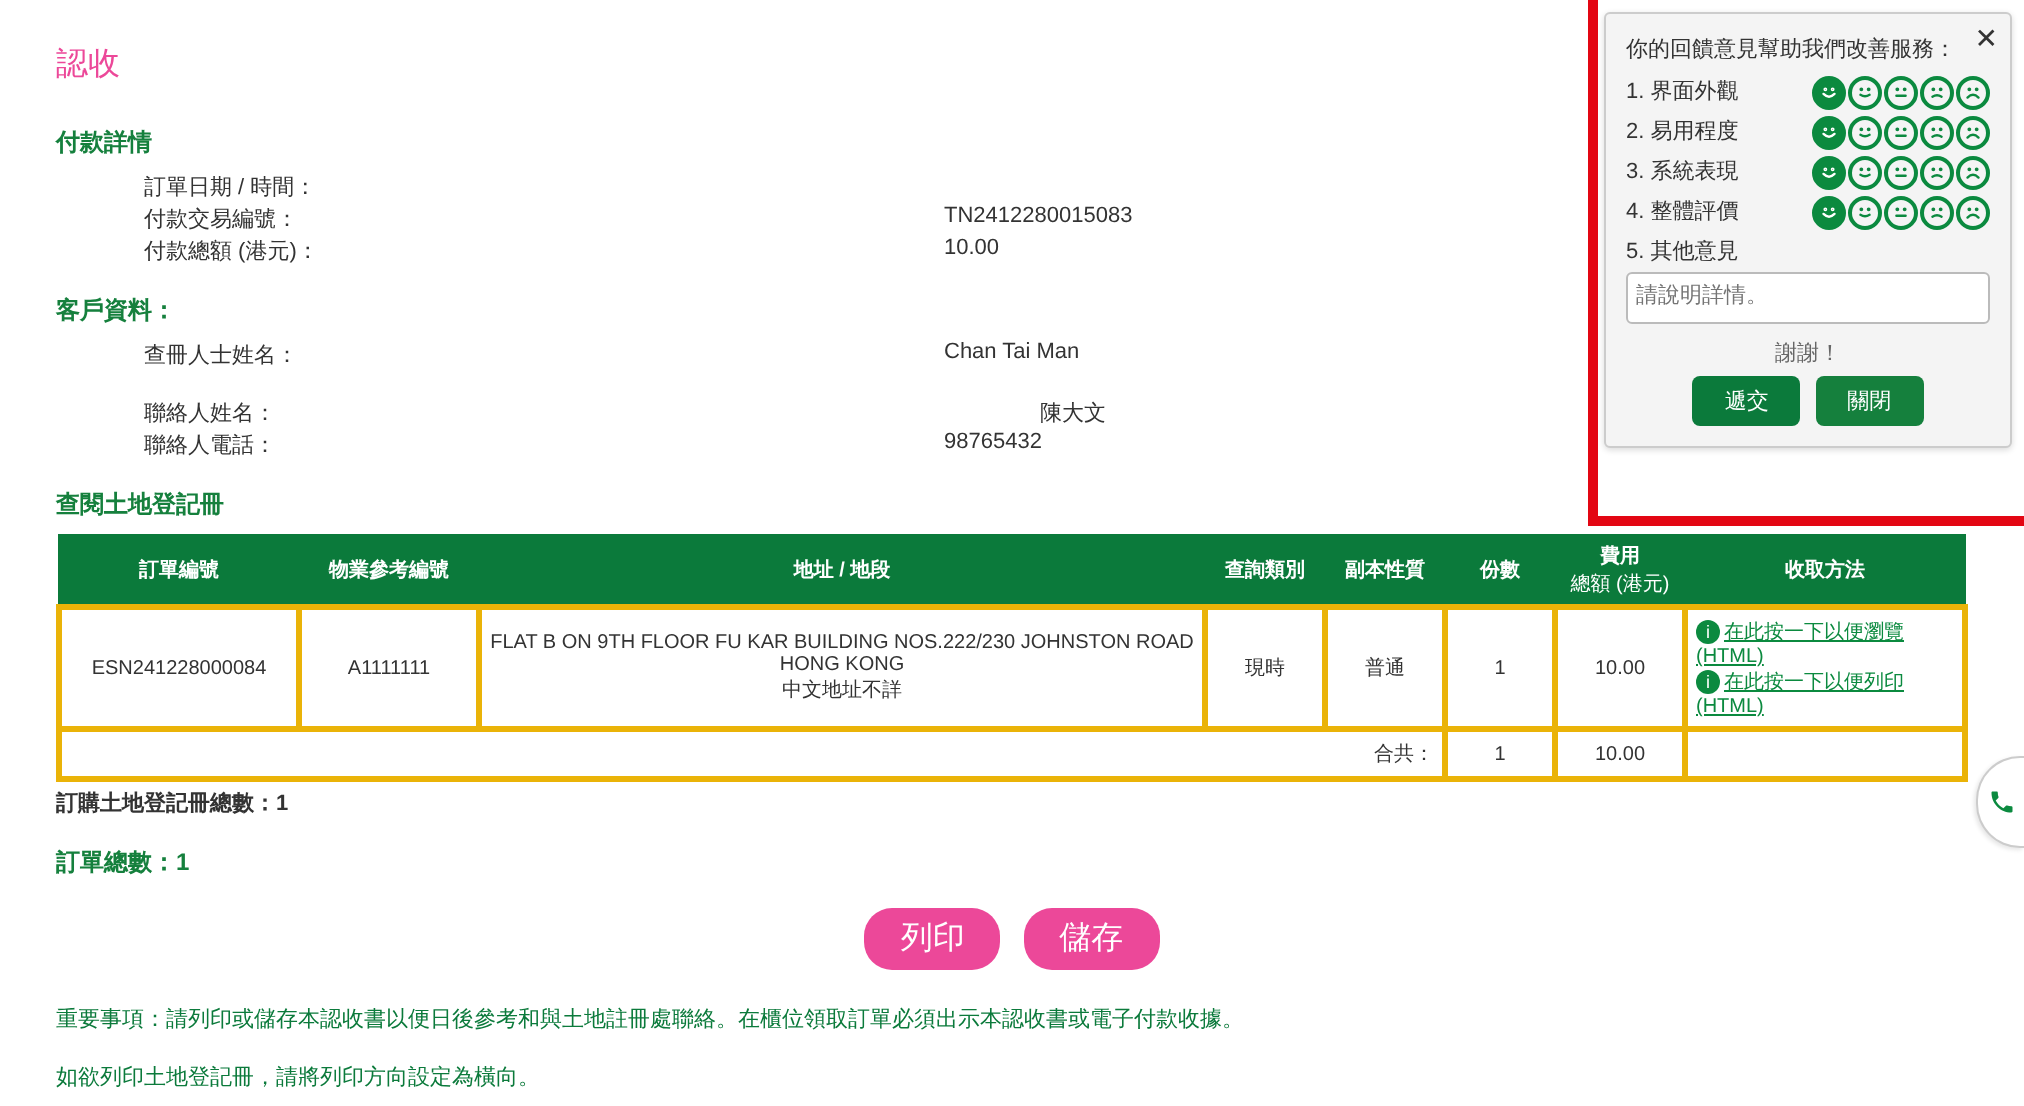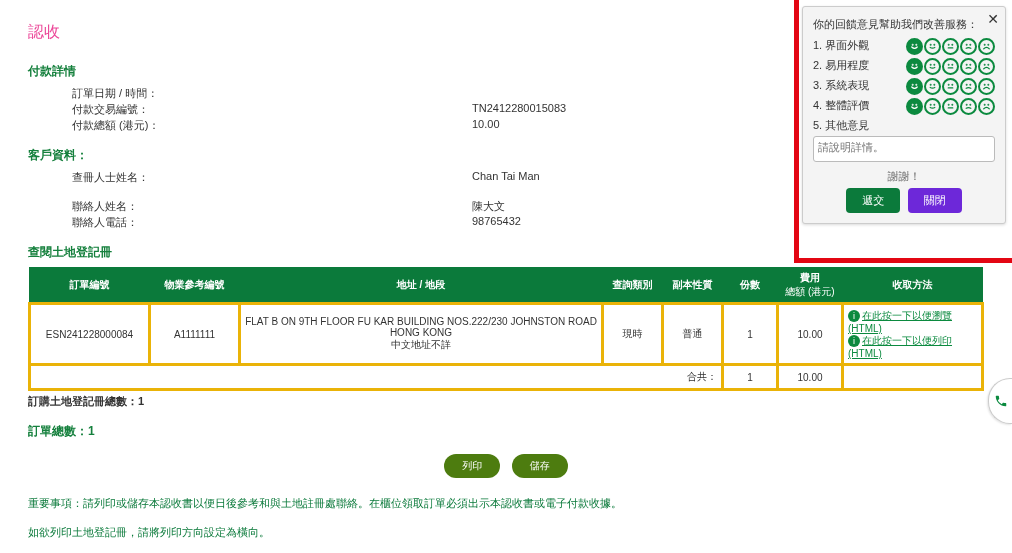--- a/index.html
+++ b/index.html
@@ -31,22 +31,22 @@
   .link-green { color: #0b8a3f; text-decoration: underline; cursor: pointer; }
   .info-dot {
     display: inline-flex; width: 12px; height: 12px; border-radius: 50%;
     background: #0b8a3f; color: #fff; font-size: 9px; align-items: center;
     justify-content: center; margin-right: 2px;
   }
   .below-table { font-size: 11px; font-weight: bold; margin-top: 3px; }
 
   .btn-row { text-align: center; margin: 14px 0 16px; }
   .pill-btn {
-    display: inline-block; background: #4d7c0f; color: #fff; border: none;
-    border-radius: 14px; padding: 5px 18px; font-size: 10px; margin: 0 4px;
+    display: inline-block; background: #ec4899; color: #fff; border: none;
+    border-radius: 14px; padding: 5px 18px; font-size: 16px; margin: 0 4px;
     cursor: pointer;
   }
 
   .note-green { color: #0b7a3b; font-size: 11px; margin: 10px 0; line-height: 1.7; }
 
   
   .feedback {
     position: absolute; top: 6px; right: 6px; width: 204px;
     background: #f4f4f4; border: 1px solid #ccc; border-radius: 3px;
     padding: 10px 10px 10px 10px; box-shadow: 0 1px 3px rgba(0,0,0,.15);
@@ -67,21 +67,21 @@
   .face.selected .st { stroke: #fff; }
   .fb-textarea {
     width: 100%; height: 26px; resize: none; font-size: 11px;
     padding: 3px 4px; border: 1px solid #bbb; border-radius: 3px;
     font-family: inherit;
   }
   .fb-thanks { text-align: center; font-size: 11px; color: #666; margin: 4px 0; }
   .fb-btns { text-align: center; margin-top: 4px; }
   .fb-btn { padding: 5px 16px; font-size: 11px; border: none; border-radius: 4px; cursor: pointer; margin: 0 2px; }
   .fb-submit { background: #0b7a3b; color: #fff; }
-  .fb-close-btn { background: #6d28d9; color: #fff; }
+  .fb-close-btn { background: #15803d; color: #fff; }
 
   .red-box {
     position: absolute; top: -6px; right: -6px; width: 224px; height: 269px;
     border: 5px solid #e30613; pointer-events: none;
   }
 
   .phone-fab {
     position: fixed; right: 0; top: 378px; width: 24px; height: 46px;
     background: #fff; border: 1px solid #ccc; border-right: none;
     border-radius: 22px 0 0 22px; box-shadow: -1px 1px 2px rgba(0,0,0,.1);
@@ -107,21 +107,21 @@
   <div class="kv-row">
       <div class="kv-key">付款總額 (港元)：</div>
       <div class="kv-val">10.00</div>
     </div>
 
   <div class="section-label mt10">客戶資料：</div>
   <div class="kv-row">
       <div class="kv-key">查冊人士姓名：</div>
       <div class="kv-val">Chan Tai Man</div>
     </div>
-  <div class="kv-row" style="margin-top:14px;">
+  <div class="kv-row" style="margin-top:14px;gap:48px;">
       <div class="kv-key">聯絡人姓名：</div>
       <div class="kv-val">陳大文</div>
     </div>
   <div class="kv-row">
       <div class="kv-key">聯絡人電話：</div>
       <div class="kv-val">98765432</div>
     </div>
 
   <div class="section-label mt10">查閱土地登記冊</div>
 

